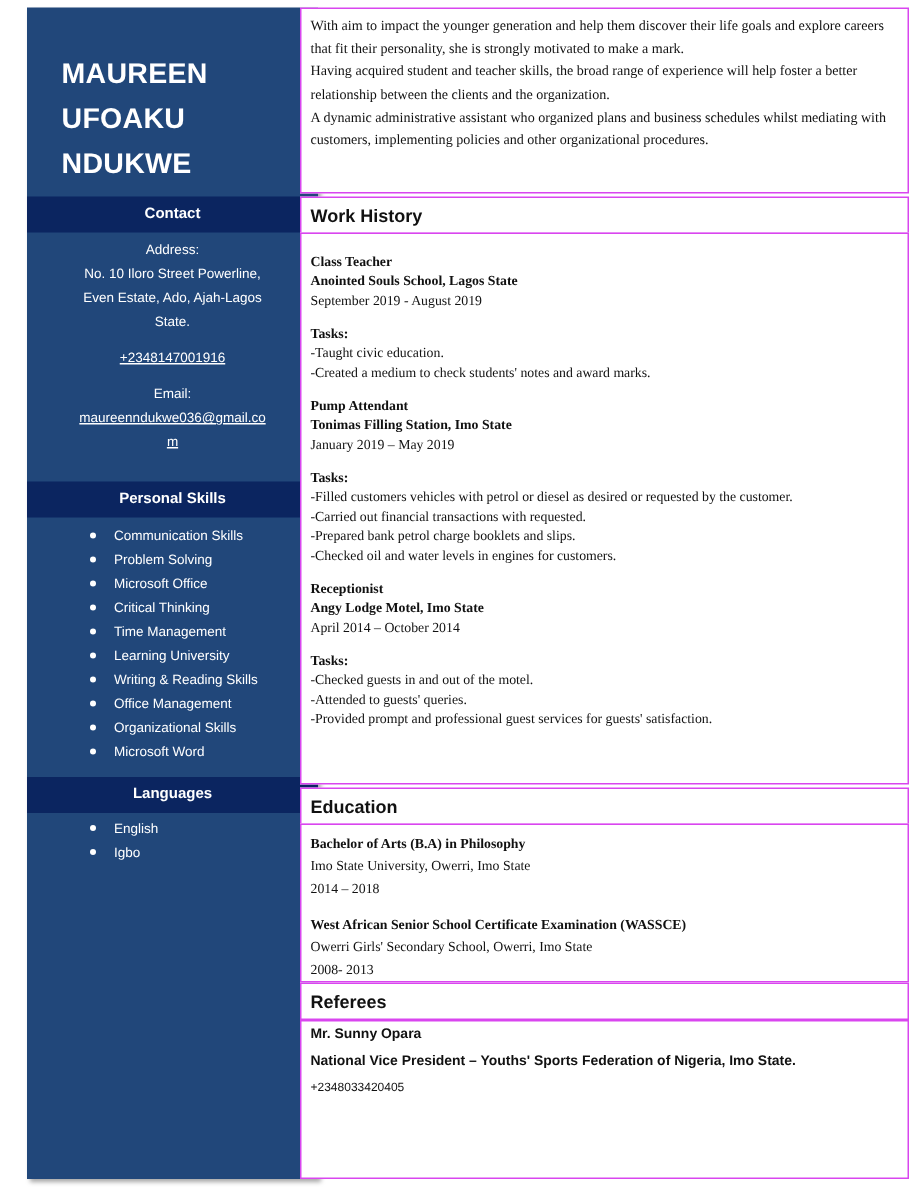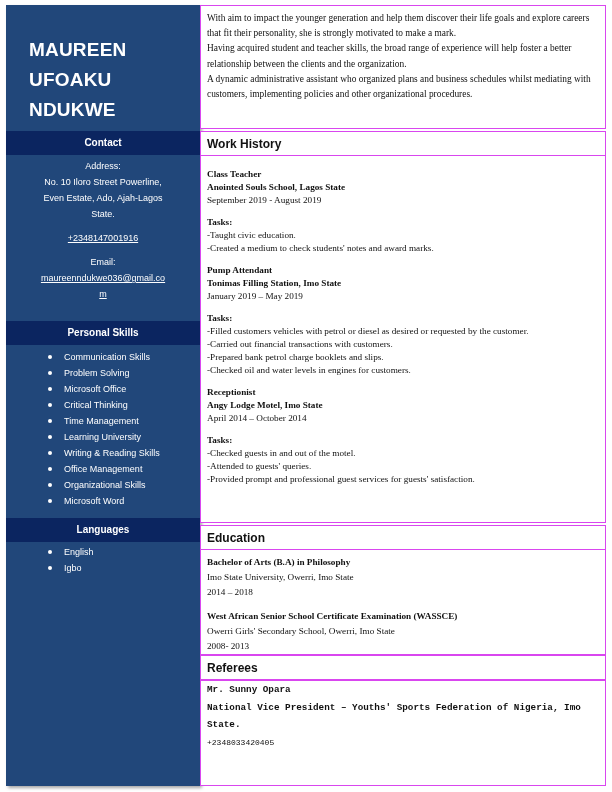--- a/index.html
+++ b/index.html
@@ -1,32 +1,32 @@
 <!DOCTYPE html>
 <html><head>
 <meta charset="utf-8">
 <style>
   html, body { margin:0; padding:0; background:#ffffff; }
   body { width:612px; height:792px; position:relative; overflow:hidden; font-family:"Liberation Serif", serif; color:#111; }
-  .sidebar { position:absolute; left:6px; top:5px; width:194px; height:781px; background:#21477a; box-shadow:2px 2px 3px rgba(0,0,0,0.35); color:#fff; font-family:"Liberation Sans", sans-serif; }
+  .sidebar { position:absolute; left:18px; top:5px; width:194px; height:781px; background:#21477a; box-shadow:2px 2px 3px rgba(0,0,0,0.35); color:#fff; font-family:"Liberation Sans", sans-serif; }
   .name { position:absolute; left:23px; top:30px; font-size:19px; font-weight:bold; line-height:30px; letter-spacing:0.2px; }
   .sb-head { position:absolute; left:0; width:194px; height:24px; background:#0b2560; font-size:10px; font-weight:bold; text-align:center; line-height:24px; }
   .contact { position:absolute; left:0; top:153px; width:194px; text-align:center; font-size:9px; line-height:16px; }
   .contact .gap { height:8px; }
   .contact a { color:#fff; text-decoration:underline; }
   .list { position:absolute; left:0; width:194px; list-style:none; margin:0; padding:0; font-size:9px; }
   .list li { height:16px; line-height:16px; position:relative; padding-left:58px; }
   .list li::before { content:""; position:absolute; left:42px; top:6px; width:4px; height:4px; border-radius:50%; background:#fff; }
   .box { position:absolute; left:200px; width:406px; border:1px solid #d946ef; background:#fff; box-sizing:border-box; }
   .summary { top:5px; height:124px; padding:5px 6px; font-size:9.4px; line-height:15.2px; }
   .sec-head { font-family:"Liberation Sans", sans-serif; font-size:12px; font-weight:bold; padding-left:6px; height:25px; line-height:25px; }
   .content { padding:6px 6px; font-size:9.2px; line-height:13px; }
   .content .b { font-weight:bold; }
   .content .gap { height:9px; }
-  .refs { font-family:Liberation Mono, monospace; font-size:9px; line-height:17.5px; padding:16px 6px; }
+  .refs { font-family:Liberation Sans, sans-serif; font-size:9px; line-height:17.5px; padding:16px 6px; }
   .refs .b { font-weight:bold; font-size:9.3px; }
   .refs .small { font-size:8px; }
 </style>
 </head>
 <body>
 
 <div class="sidebar">
   <div class="name">
     <div>MAUREEN</div>
     <div>UFOAKU</div>
@@ -86,21 +86,21 @@
     <div>-Created a medium to check students' notes and award marks.</div>
   </div>
   <div class="gap"></div>
   <div>
     <div class="b">Pump Attendant</div>
     <div class="b">Tonimas Filling Station, Imo State</div>
     <div>January 2019 – May 2019</div>
     <div class="gap"></div>
     <div class="b">Tasks:</div>
     <div>-Filled customers vehicles with petrol or diesel as desired or requested by the customer.</div>
-    <div>-Carried out financial transactions with customers.</div>
+    <div>-Carried out financial transactions with requested.</div>
     <div>-Prepared bank petrol charge booklets and slips.</div>
     <div>-Checked oil and water levels in engines for customers.</div>
   </div>
   <div class="gap"></div>
   <div>
     <div class="b">Receptionist</div>
     <div class="b">Angy Lodge Motel, Imo State</div>
     <div>April 2014 – October 2014</div>
     <div class="gap"></div>
     <div class="b">Tasks:</div>

